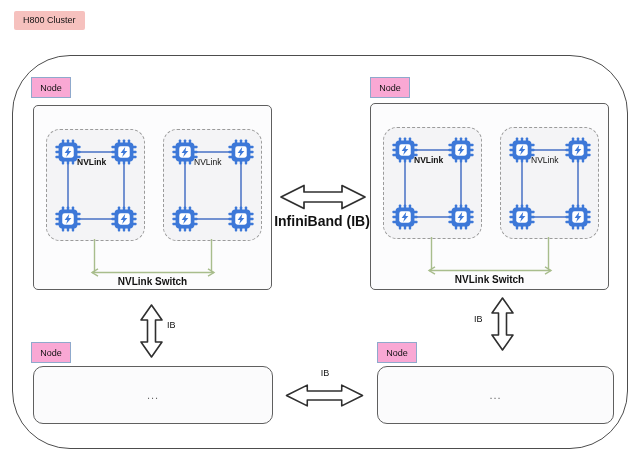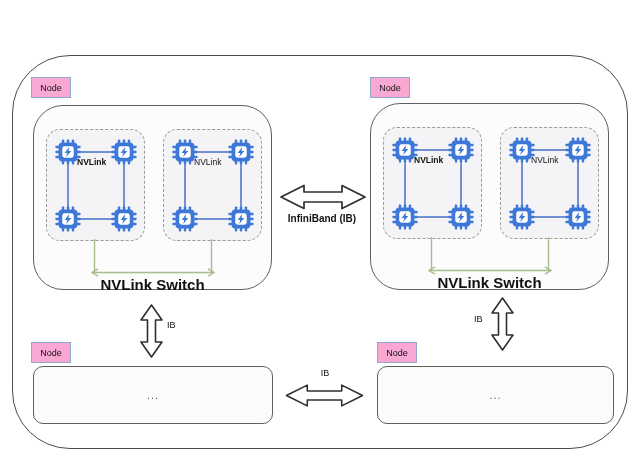--- a/index.html
+++ b/index.html
@@ -6,34 +6,34 @@
   .stage{position:relative;width:640px;height:463px;background:#ffffff;
          font-family:"Liberation Sans",sans-serif;color:#111;overflow:hidden;}
   .abs{position:absolute;}
   .cluster-badge{left:14px;top:11px;padding:5px 9px;background:#f6c1be;
 ial    border:1px solid #a85b54;font-size:9px;line-height:1;border-radius:2px;}
   .outer{left:12px;top:55px;width:614px;height:392px;border:1.5px solid #4d4d4d;
     border-radius:58px;background:transparent;}
   .node-label{width:38px;height:19px;background:#f9a8d4;border:1px solid #8fa9cc;
     font-size:9px;display:flex;align-items:center;justify-content:center;}
   .big-node{width:237px;height:183px;background:#fcfcfd;border:1.3px solid #5f5f5f;
-    border-radius:30px;}
+    border-radius:5px;}
   .gpu-group{position:absolute;top:23px;width:97px;height:110px;background:#f4f4f6;
     border:1.1px dashed #9b9b9b;border-radius:14px;}
   .links-svg{position:absolute;left:0;top:0;}
   .chip{position:absolute;width:26px;height:26px;}
   .nvlink-label{position:absolute;left:30px;top:27px;font-size:8.5px;white-space:nowrap;}
   .bold{font-weight:bold;}
   .switch-svg{position:absolute;left:0;top:133px;}
   .switch-label{position:absolute;left:0;right:0;top:170px;text-align:center;
-    font-size:15px;font-weight:bold;}
+    font-size:10px;font-weight:bold;}
   .small-node{width:238px;height:56px;background:#fbfbfc;border:1.3px solid #5f5f5f;
     border-radius:10px;display:flex;align-items:center;justify-content:center;}
   .dots{color:#666;font-size:11px;letter-spacing:1px;}
-  .arrow-label{font-size:10px;font-weight:bold;text-align:center;}
+  .arrow-label{font-size:14px;font-weight:bold;text-align:center;}
   .ib-label{font-size:9px;}
   svg{display:block;}
 </style>
 </head>
 <body>
 
 <svg width="0" height="0" style="position:absolute" aria-hidden="true">
   <defs>
     <symbol id="chip" viewBox="0 0 24 24">
       <g fill="#3d78d8">
@@ -75,20 +75,21 @@
       <path d="M2 16 L25 4.5 L25 11 L63 11 L63 4.5 L86 16 L63 27.5 L63 21 L25 21 L25 27.5 Z" fill="#ffffff" stroke="#2f2f2f" stroke-width="1.7" stroke-linejoin="round"></path>
     </symbol>
     <symbol id="varrow" viewBox="0 0 25 56">
       <path d="M12.5 2 L23 17 L16.5 17 L16.5 39 L23 39 L12.5 54 L2 39 L8.5 39 L8.5 17 L2 17 Z" fill="#ffffff" stroke="#2f2f2f" stroke-width="1.6" stroke-linejoin="round"></path>
     </symbol>
   </defs>
 </svg>
 
 <div class="stage">
 
+  <div class="abs cluster-badge">H800 Cluster</div>
 
   <div class="abs outer"></div>
 
   <div class="abs node-label" style="left:31px;top:77px">Node</div>
   <div class="abs big-node" style="left:33px;top:105px">
     <div class="gpu-group" style="left:12px">
       <svg class="links-svg" width="97" height="110">
           <use href="#mesh"></use>
         </svg>
       <svg class="chip" style="left:8px;top:9px">

